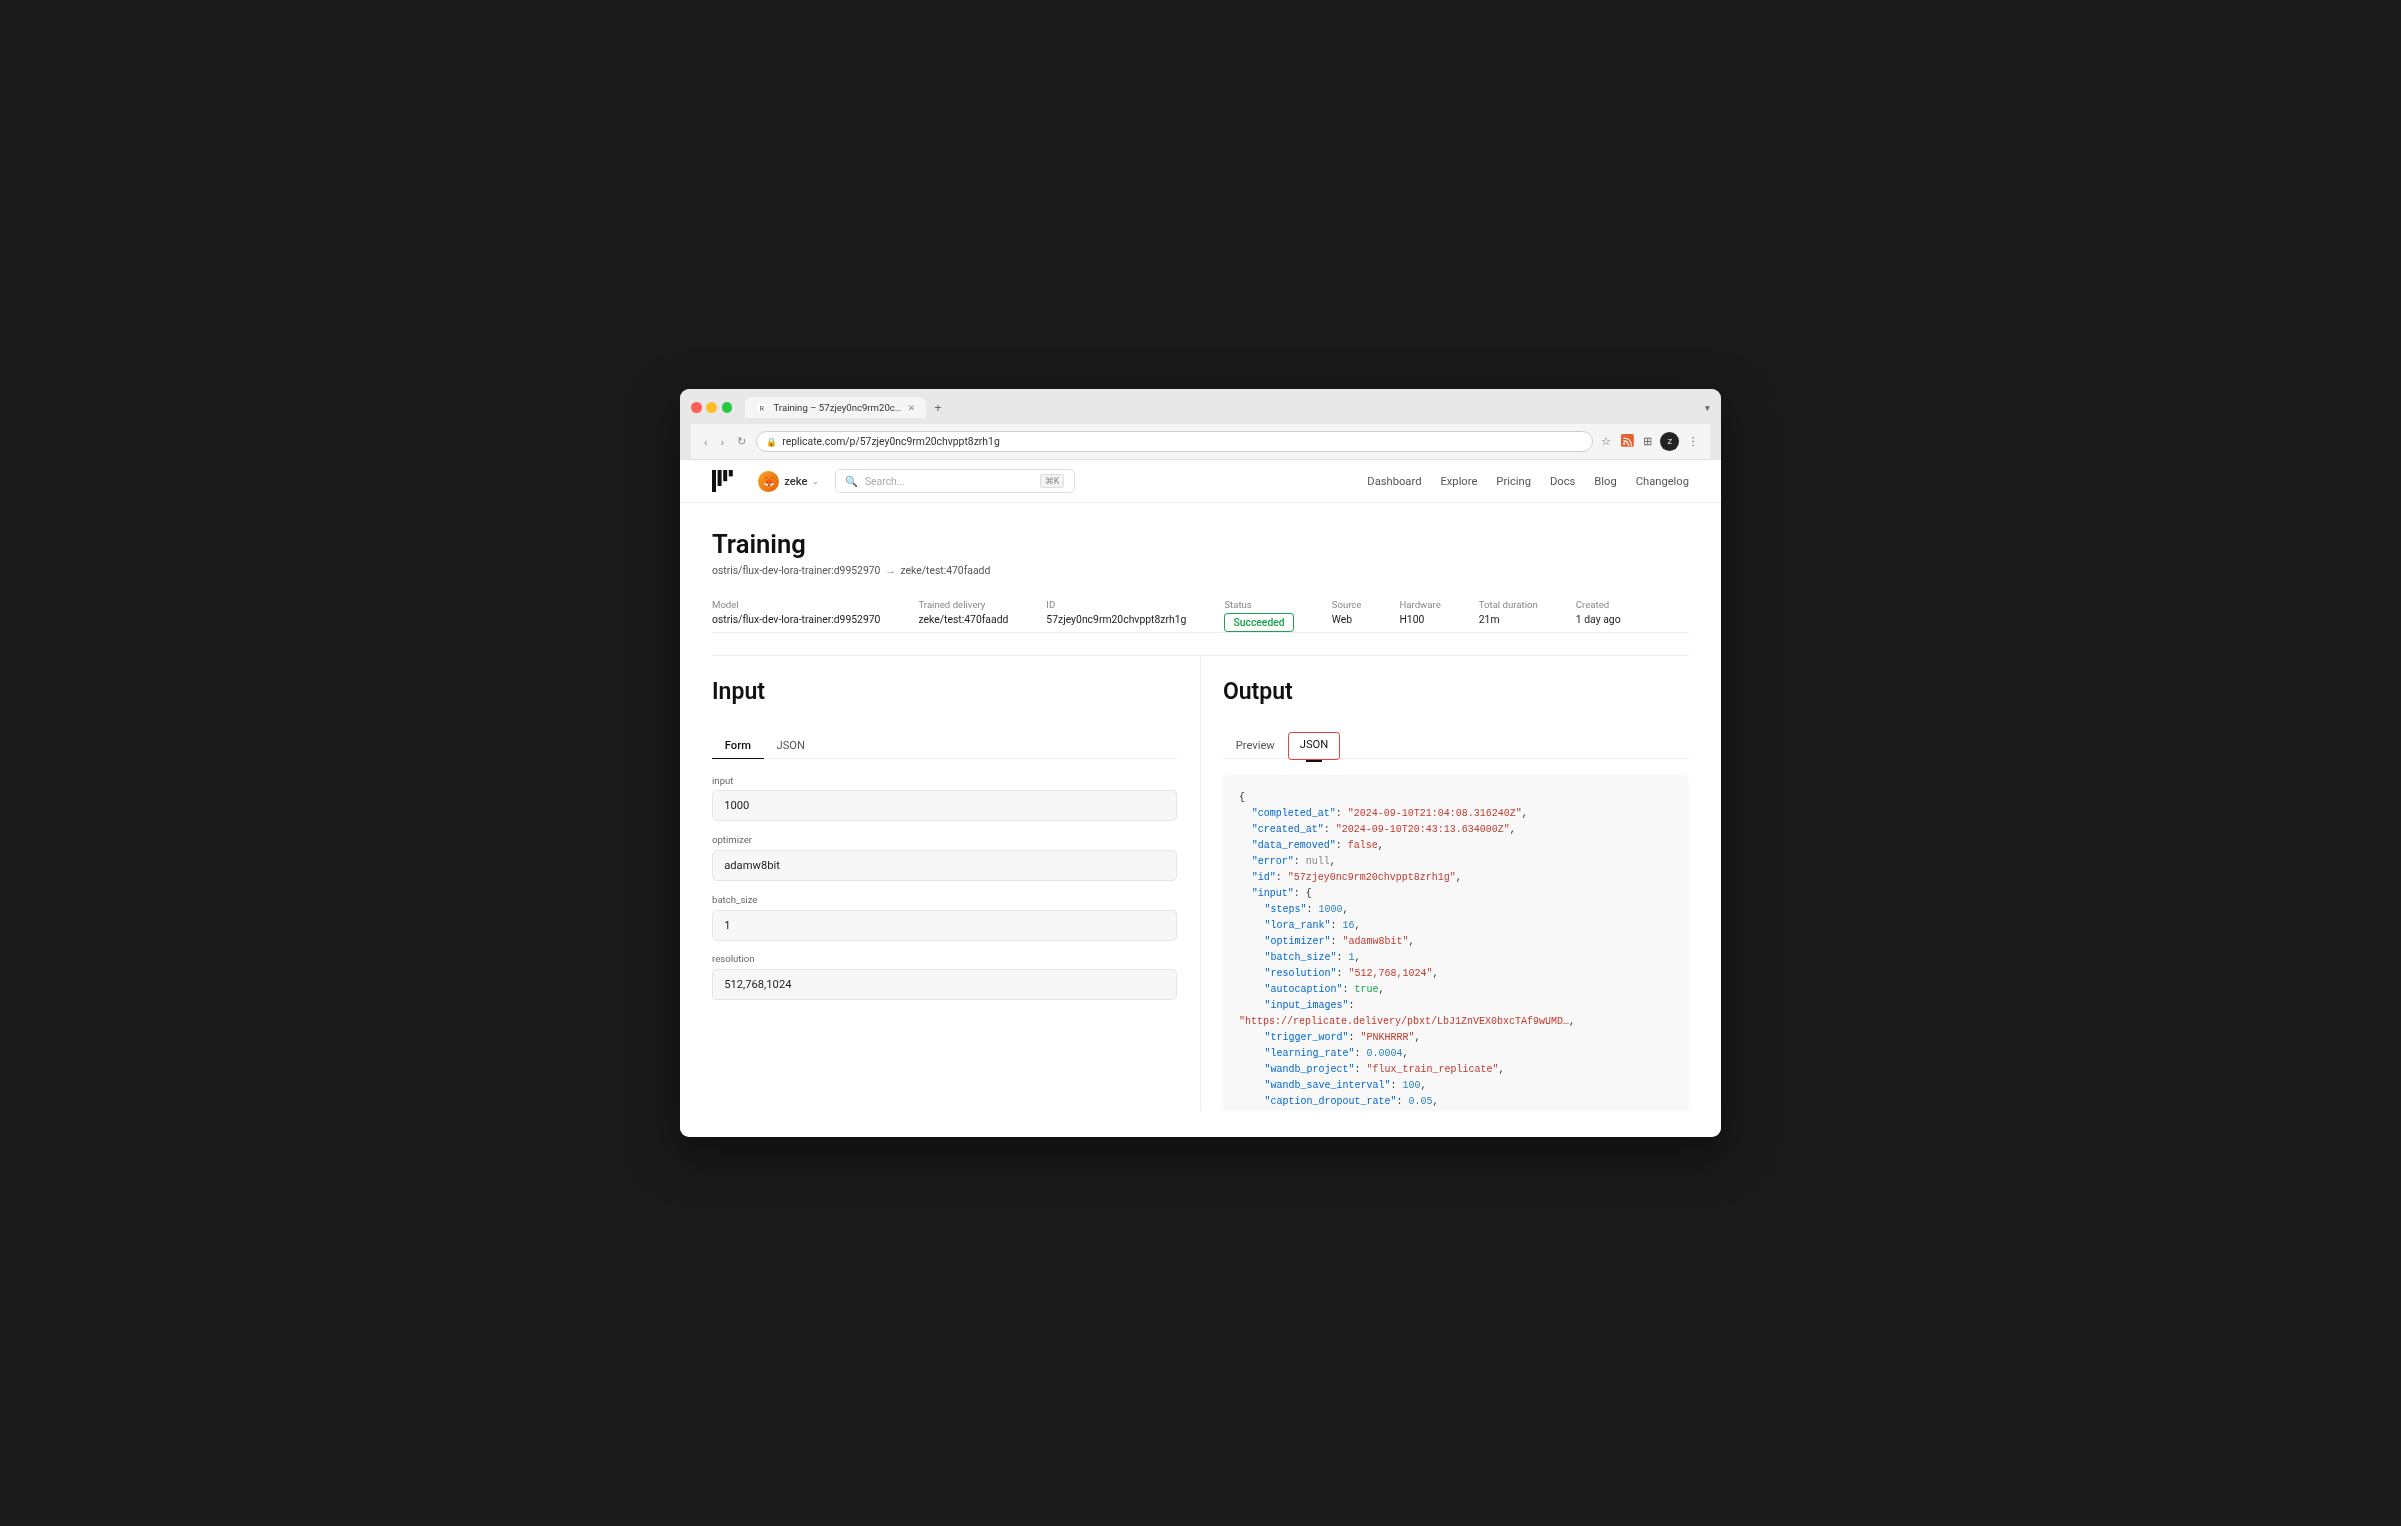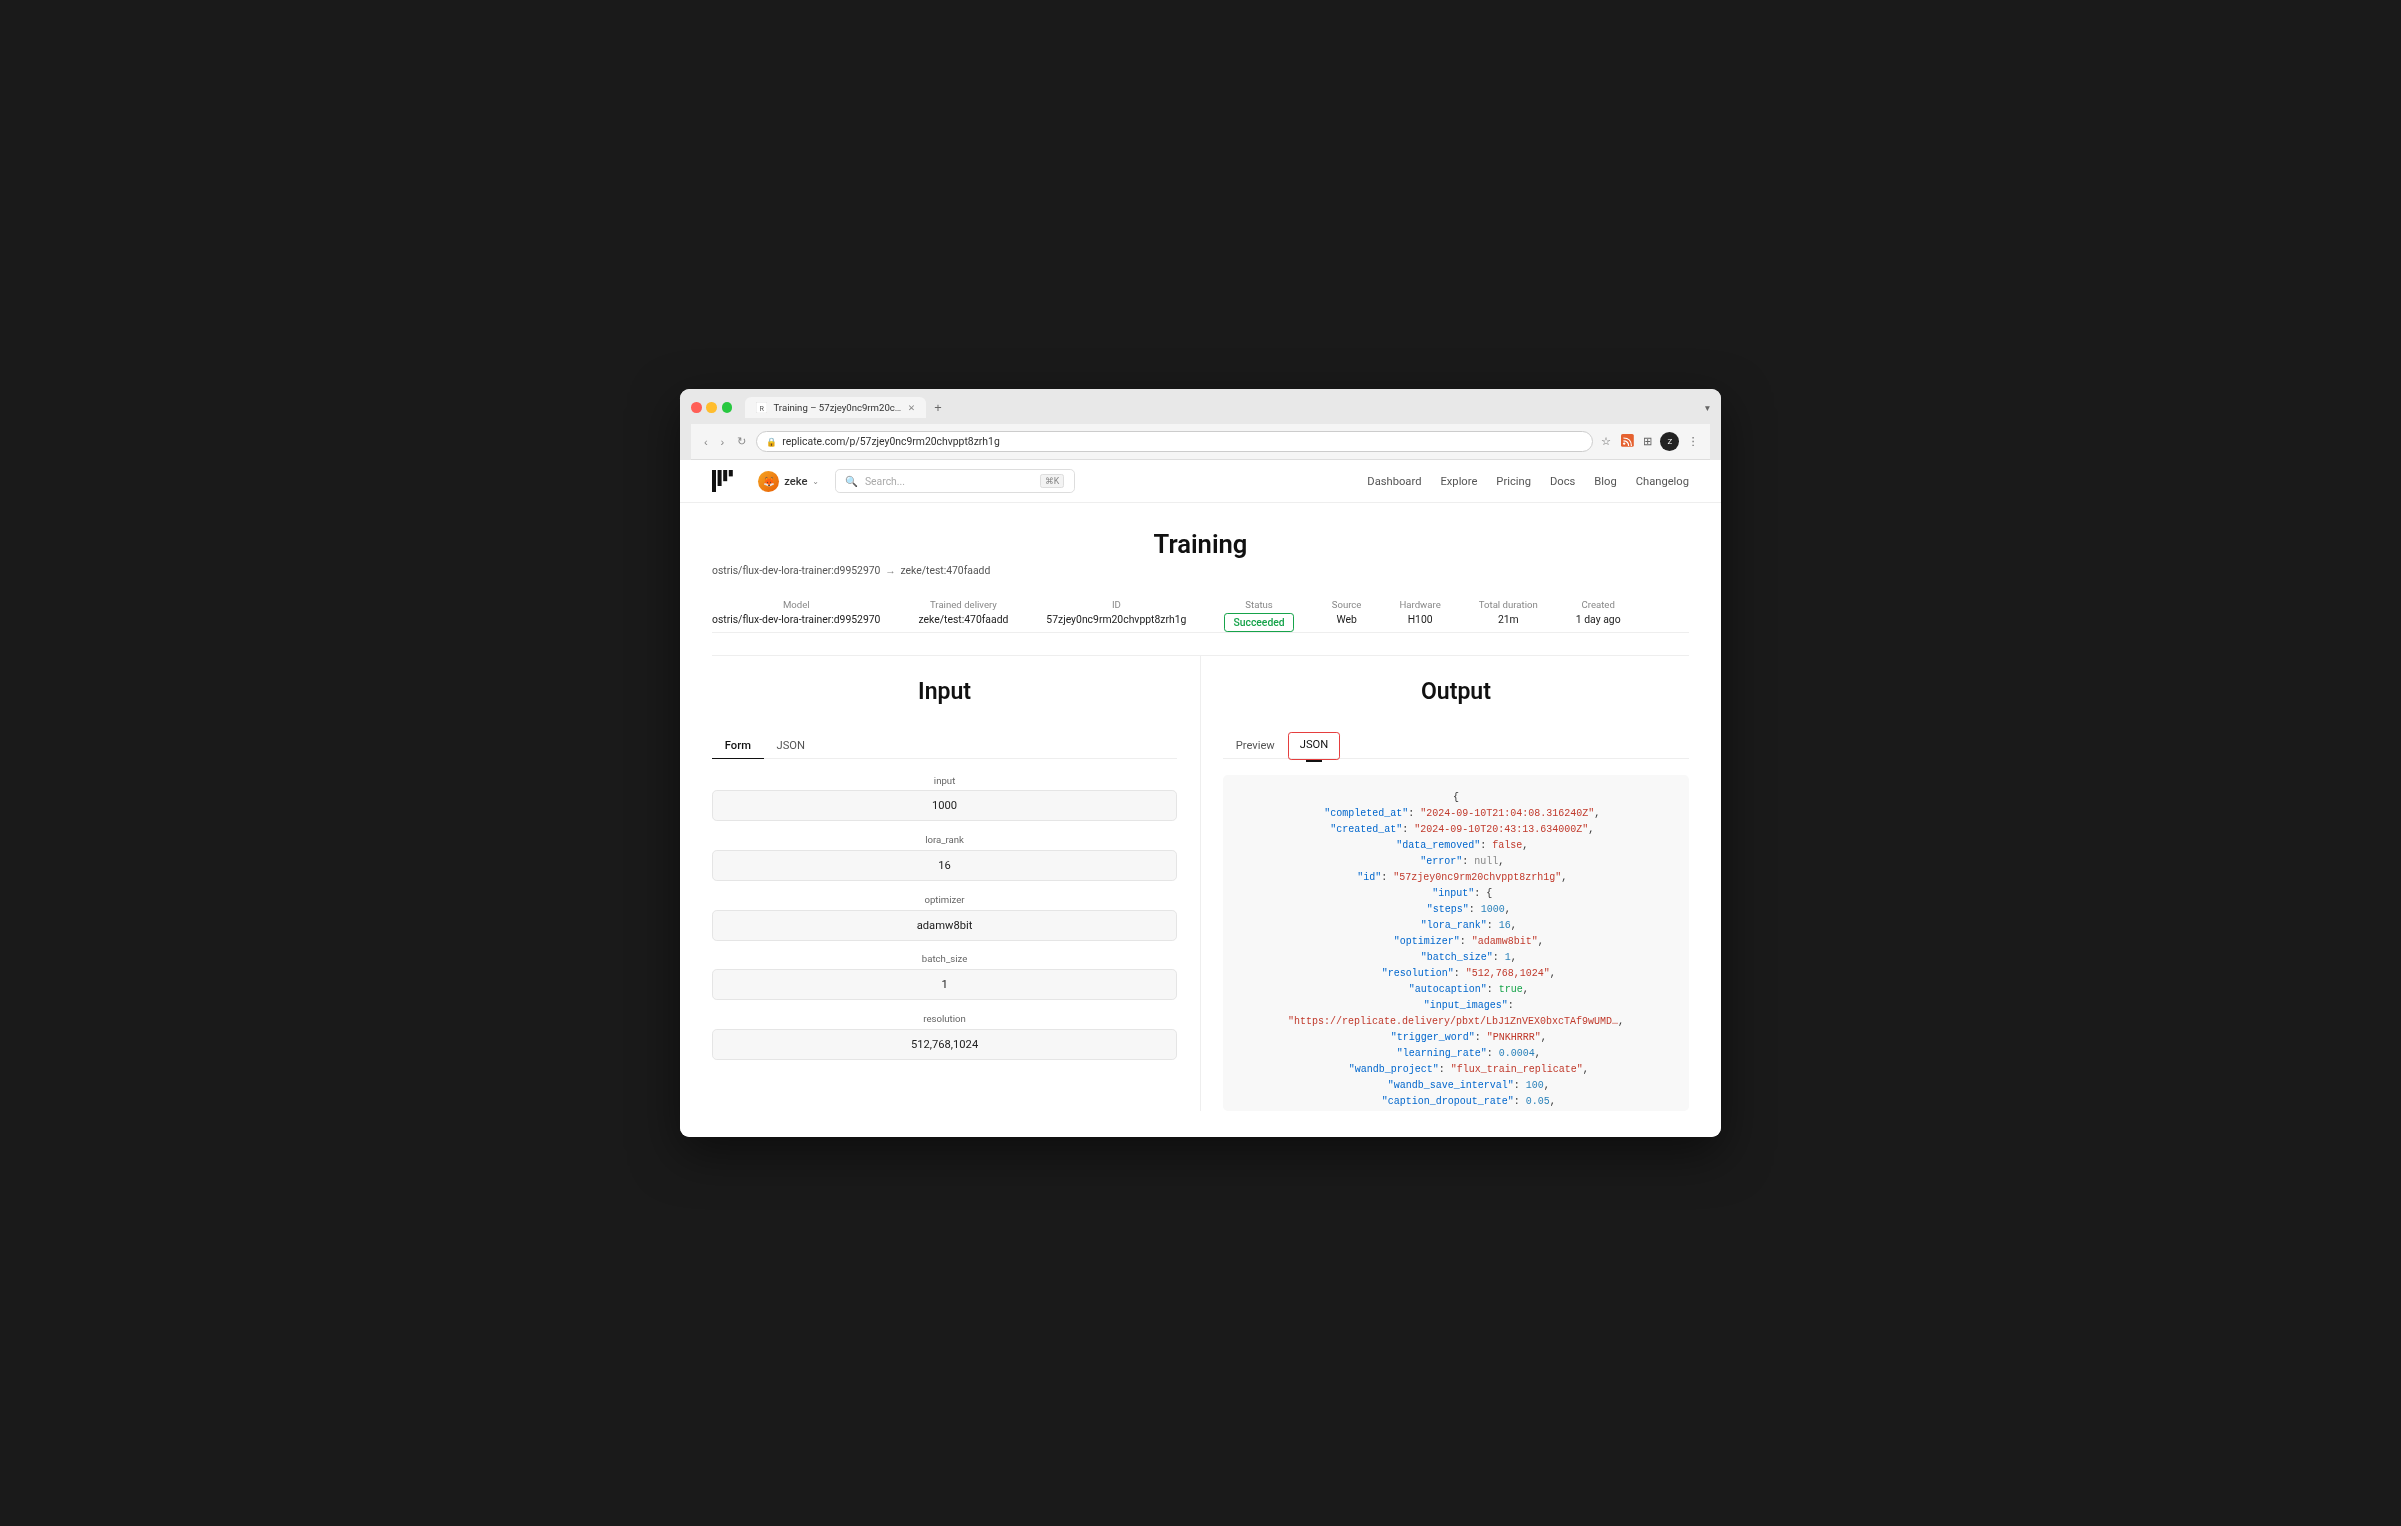--- a/index.html
+++ b/index.html
@@ -247,21 +247,20 @@
     .nav-link {
       font-size: 11.2px;
       color: #555;
       text-decoration: none;
       cursor: pointer;
     }
 
     
     .main-content {
       padding: 25.6px 32px;
-      text-align: center;
     }
 
     .page-title {
       font-size: 25.6px;
       font-weight: 600;
       color: #111;
       margin-bottom: 4.8px;
     }
 
     .page-breadcrumb {
@@ -568,24 +567,20 @@
           <h2 class="col-title">Input</h2>
           <div class="tabs">
             <div class="tab active">Form</div>
             <div class="tab">JSON</div>
           </div>
           <div class="form-field">
             <label class="field-label">input</label>
             <div class="field-input">1000</div>
           </div>
           <div class="form-field">
-            <label class="field-label">lora_rank</label>
-            <div class="field-input">16</div>
-          </div>
-          <div class="form-field">
             <label class="field-label">optimizer</label>
             <div class="field-input">adamw8bit</div>
           </div>
           <div class="form-field">
             <label class="field-label">batch_size</label>
             <div class="field-input">1</div>
           </div>
           <div class="form-field">
             <label class="field-label">resolution</label>
             <div class="field-input">512,768,1024</div>

